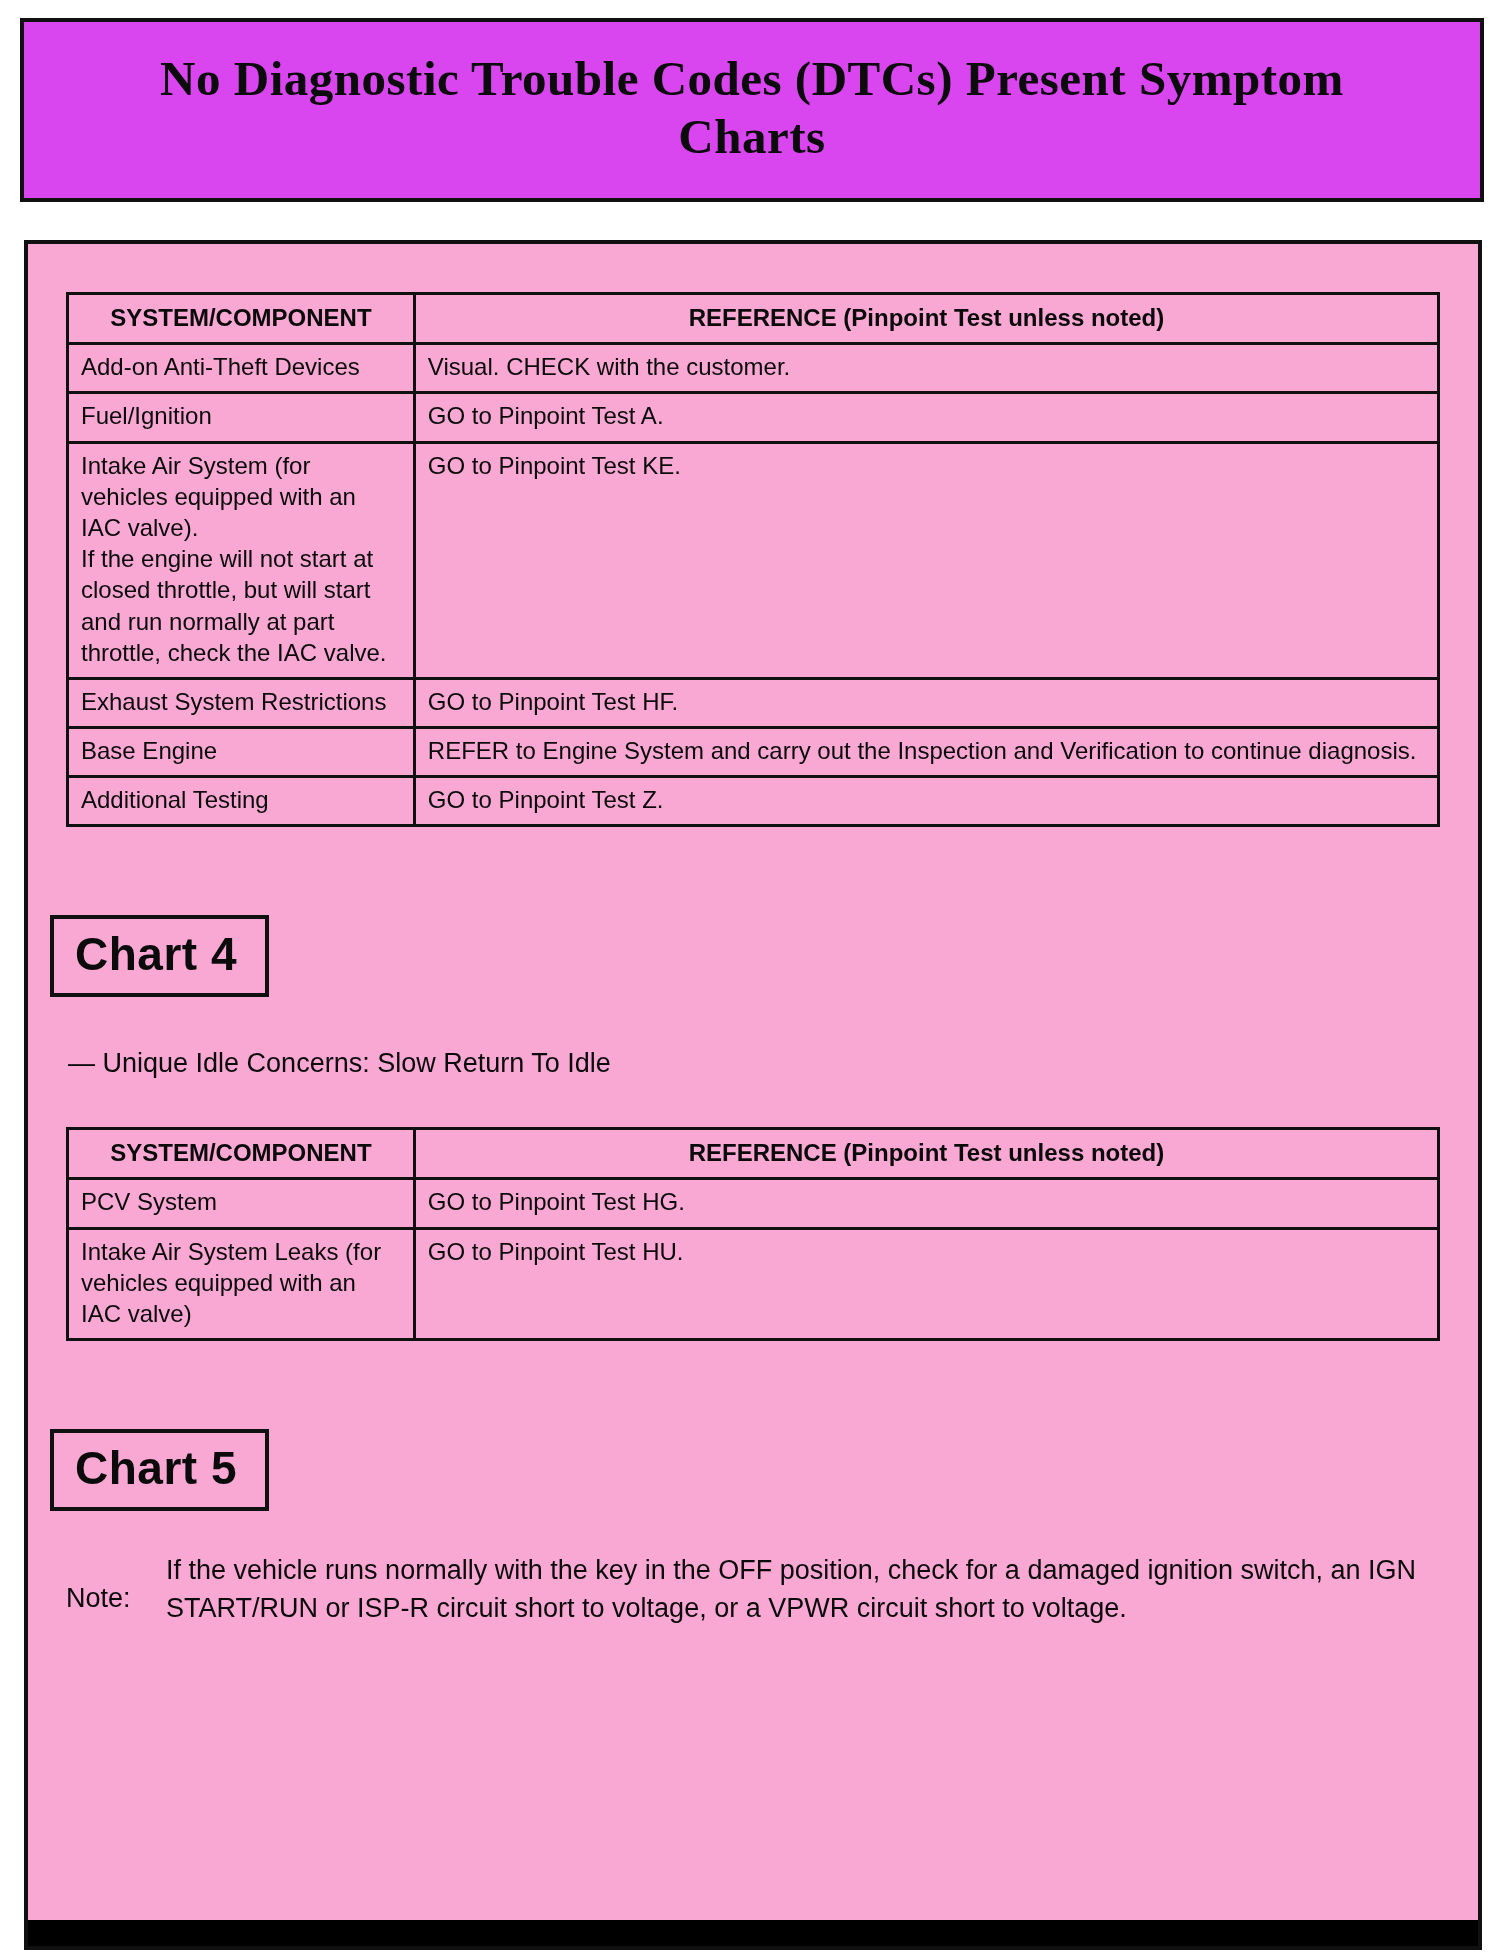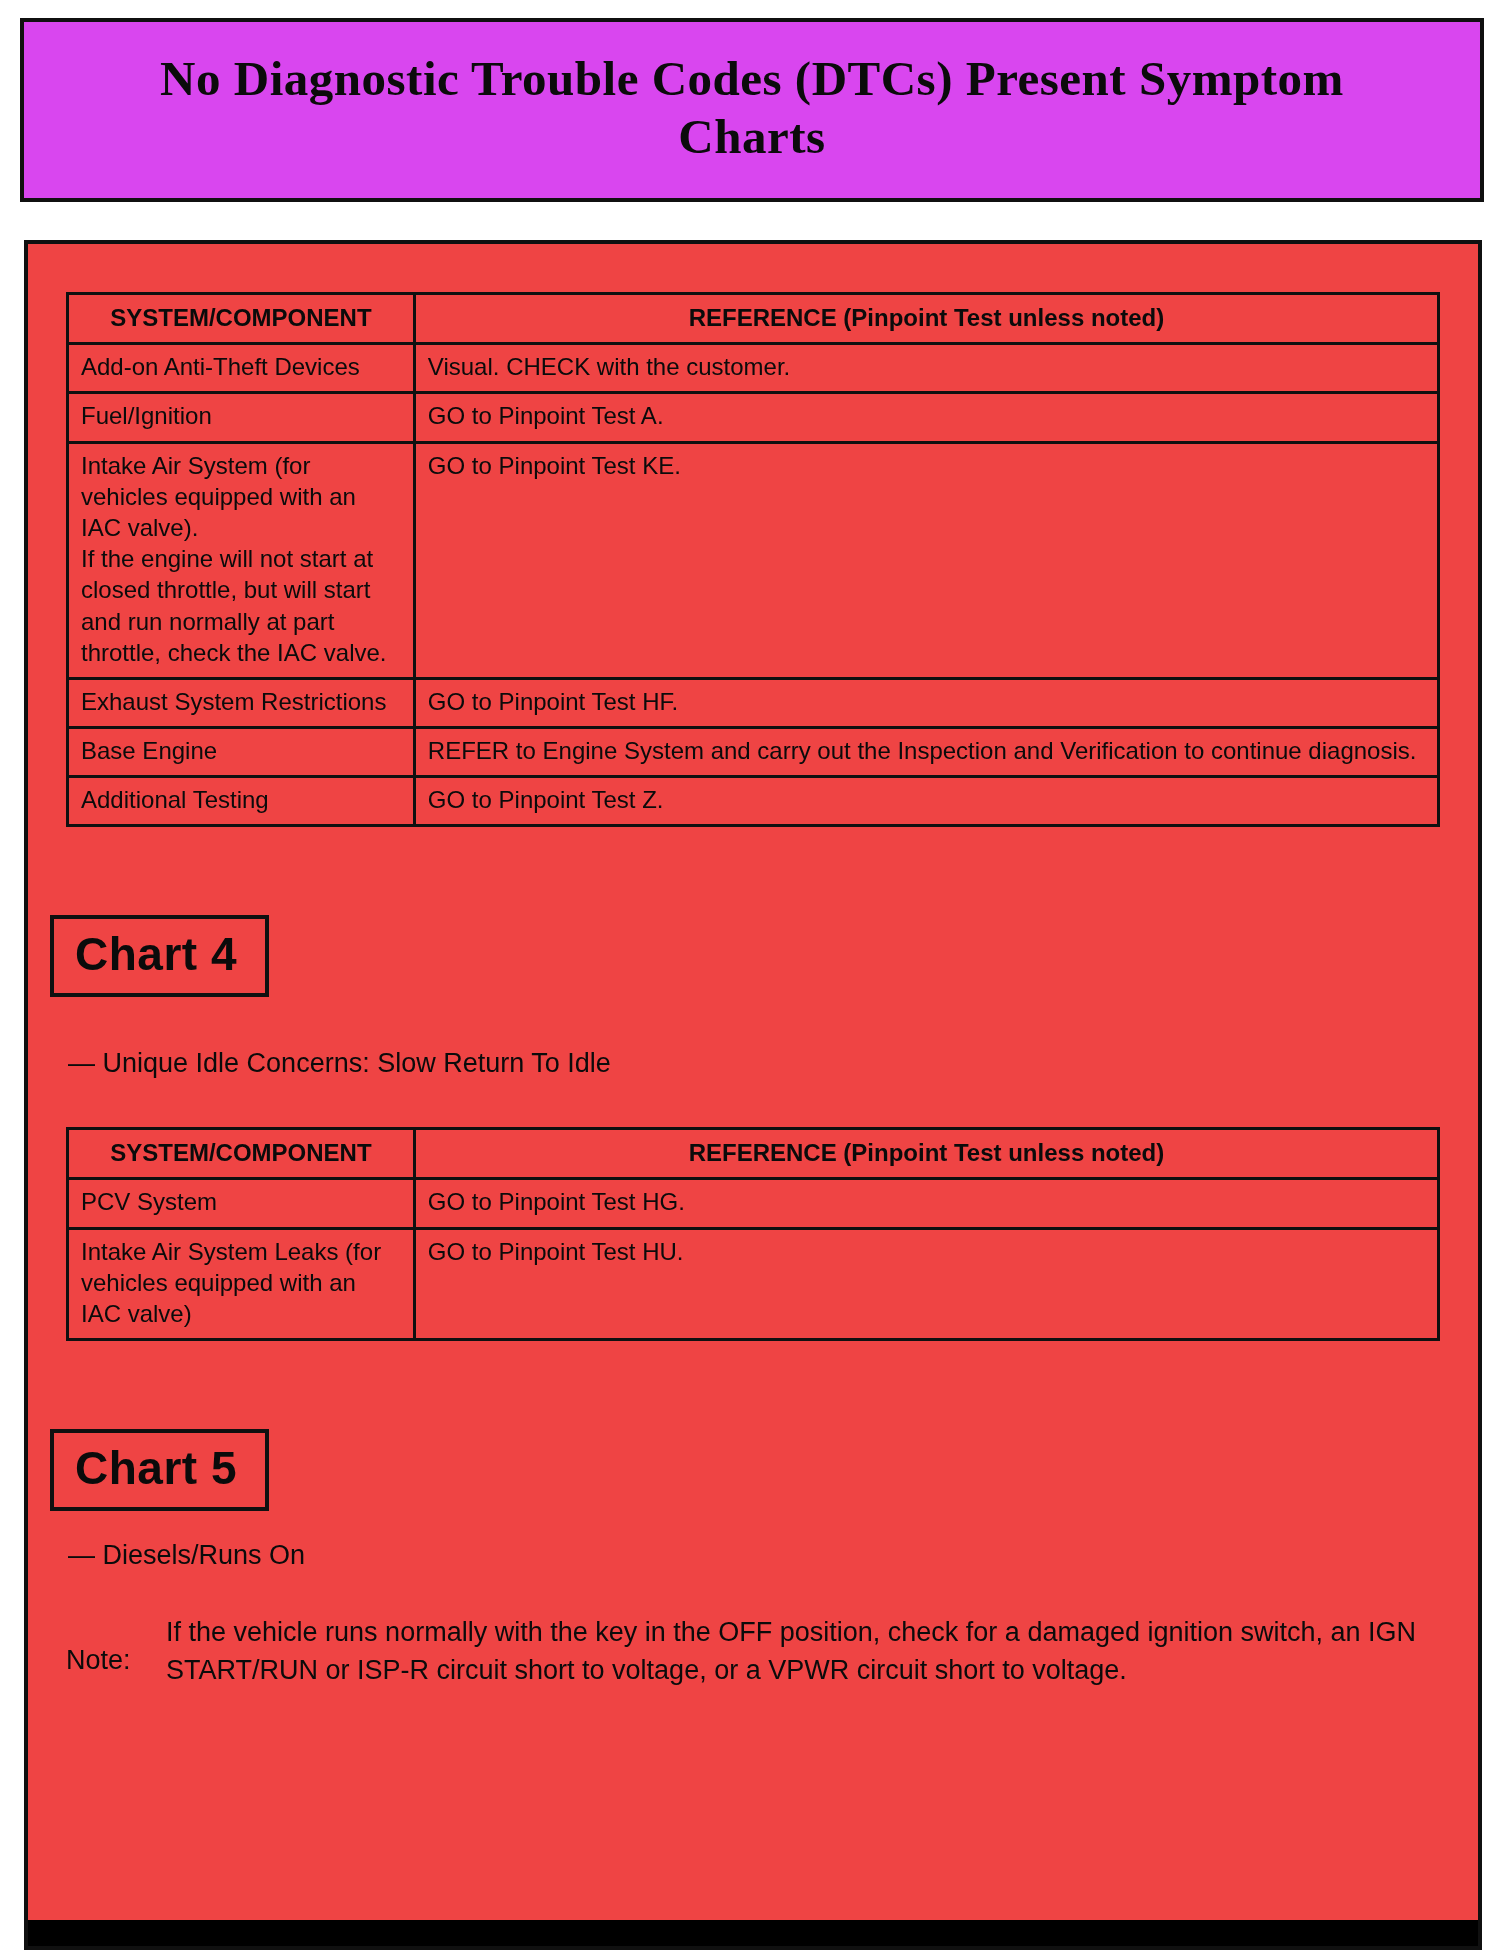--- a/index.html
+++ b/index.html
@@ -37,21 +37,21 @@
   
   .content-box {
     position: absolute;
     top: 240px;
     left: 24px;
     right: 22px;
     bottom: 8px;
     border: 4px solid #101010;
     padding: 48px 38px 0 38px;
     overflow: hidden;
-    background: #ef4444;
+    background: #f9a8d4;
   }
 
   
   table.sym-table {
     width: 100%;
     border-collapse: collapse;
     table-layout: fixed;
   }
   .sym-table th, .sym-table td {
     border: 3px solid #101010;
@@ -190,21 +190,20 @@
         <td>Intake Air System Leaks (for vehicles equipped with an IAC valve)</td>
         <td>GO to Pinpoint Test HU.</td>
       </tr>
     </tbody>
   </table>
 
   <div class="chart-heading-box chart-5-box">
     <span>Chart 5</span>
   </div>
 
-  <div class="dash-item tight">— Diesels/Runs On</div>
 
   <div class="note">
     <span class="note-label">Note:</span>
     <p class="note-text">If the vehicle runs normally with the key in the OFF position, check for a damaged ignition switch, an IGN START/RUN or ISP-R circuit short to voltage, or a VPWR circuit short to voltage.</p>
   </div>
 
   <div class="bottom-bar"></div>
 </div>
 
 </body></html>

